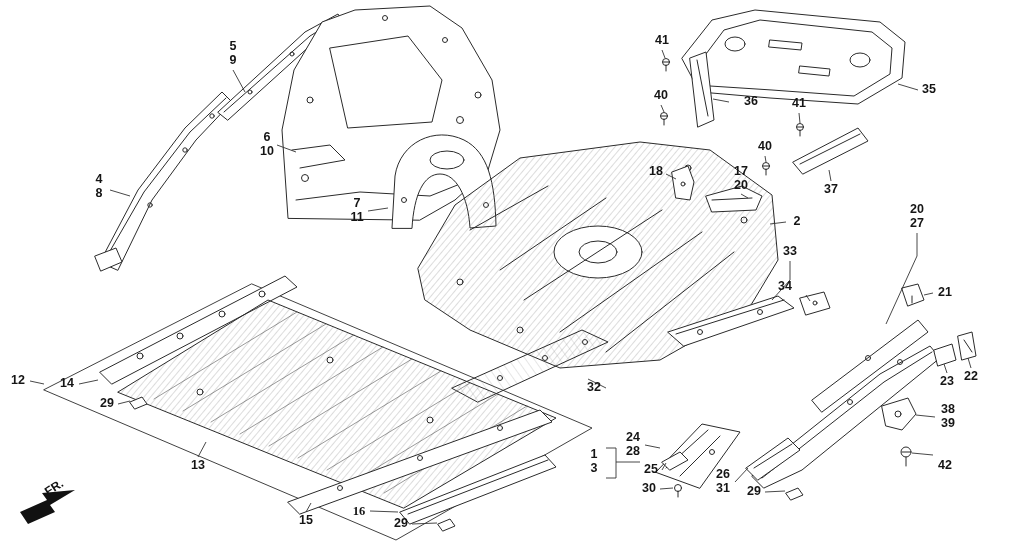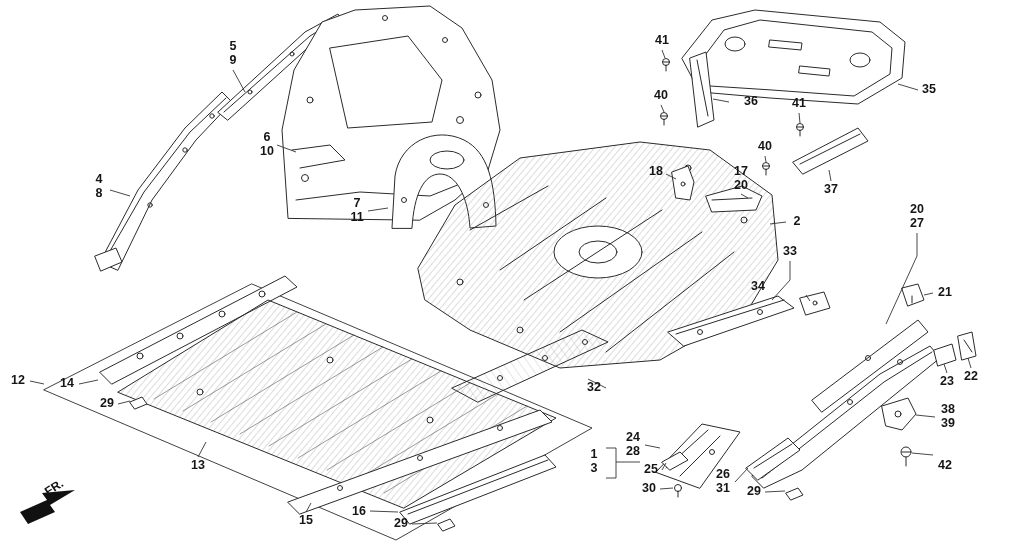--- a/index.html
+++ b/index.html
@@ -330,21 +330,21 @@
       <div class="callout" style="left: 797px; top: 222px;">
         <div>2</div>
       </div>
       <div class="callout" style="left: 917px; top: 217px;">
         <div>20</div>
         <div>27</div>
       </div>
       <div class="callout" style="left: 790px; top: 252px;">
         <div>33</div>
       </div>
-      <div class="callout" style="left: 758px; top: 287px;">
+      <div class="callout" style="left: 785px; top: 287px;">
         <div>34</div>
       </div>
       <div class="callout" style="left: 945px; top: 293px;">
         <div>21</div>
       </div>
       <div class="callout" style="left: 947px; top: 382px; text-align: center;">
         <div>23</div>
       </div>
       <div class="callout" style="left: 971px; top: 377px;">
         <div>22</div>
@@ -388,20 +388,20 @@
       <div class="callout" style="left: 948px; top: 417px;">
         <div>38</div>
         <div>39</div>
       </div>
       <div class="callout" style="left: 945px; top: 455px; margin-top: 11px;">
         <div>42</div>
       </div>
       <div class="callout" style="left: 306px; top: 521px;">
         <div>15</div>
       </div>
-      <div class="callout" style="left: 359px; top: 512px;">
+      <div class="callout" style="left: 359px; top: 512px; font-family: Liberation Serif, serif;">
         <div>16</div>
       </div>
       <div class="callout" style="left: 401px; top: 524px;">
         <div>29</div>
       </div>
     </div>
 </div>
 
 </body></html>

